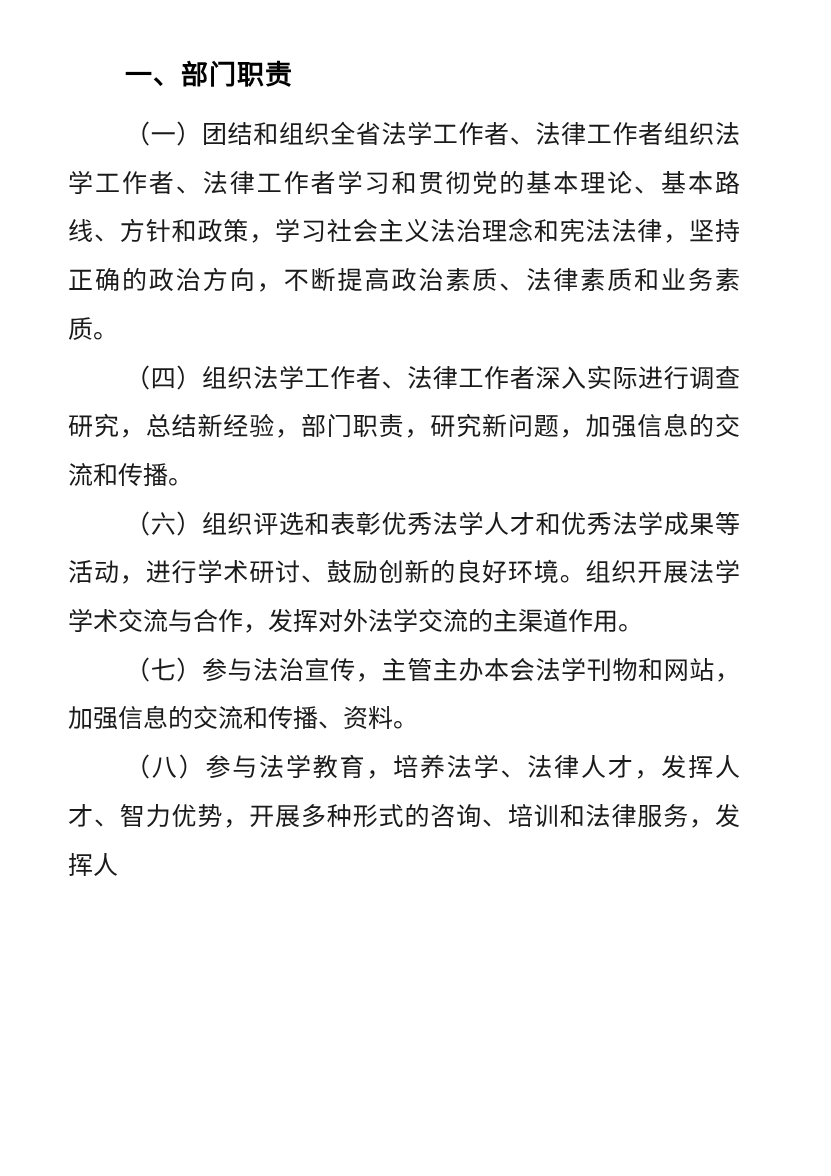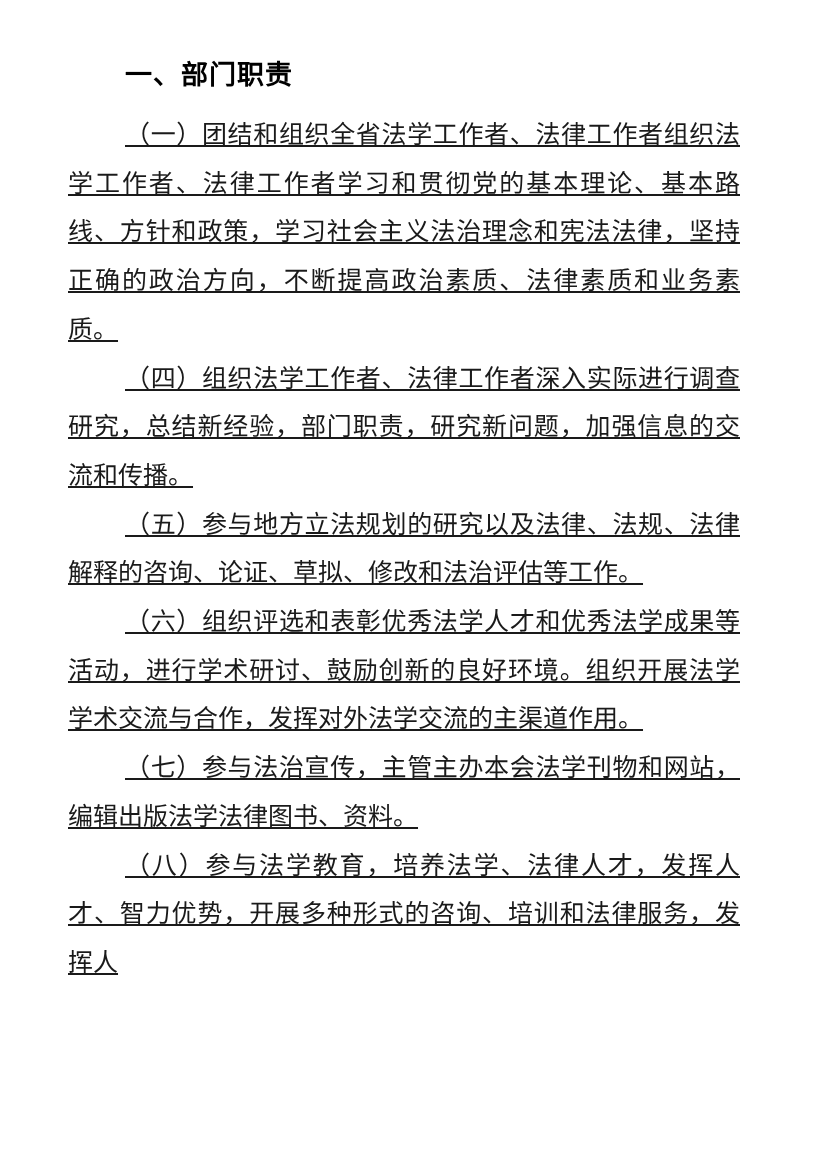--- a/index.html
+++ b/index.html
@@ -36,34 +36,32 @@
     font-family: "Liberation Serif", "DejaVu Serif", serif;
     font-size: 25px;
     line-height: 48.7px;
     color: #1a1a1a;
   }
   .doc-body p {
     margin: 0;
     text-align: justify;
     text-indent: 57px; 
     word-break: break-all;
-    text-decoration: underline;
   }
 </style>
 </head>
 <body>
 
 <div class="page">
   <div class="content">
 
     <h1 class="doc-heading">一、部门职责</h1>
 
     <div class="doc-body">
       <p>（一）团结和组织全省法学工作者、法律工作者组织法学工作者、法律工作者学习和贯彻党的基本理论、基本路线、方针和政策，学习社会主义法治理念和宪法法律，坚持正确的政治方向，不断提高政治素质、法律素质和业务素质。</p>
       <p>（四）组织法学工作者、法律工作者深入实际进行调查研究，总结新经验，部门职责，研究新问题，加强信息的交流和传播。</p>
-      <p>（五）参与地方立法规划的研究以及法律、法规、法律解释的咨询、论证、草拟、修改和法治评估等工作。</p>
       <p>（六）组织评选和表彰优秀法学人才和优秀法学成果等活动，进行学术研讨、鼓励创新的良好环境。组织开展法学学术交流与合作，发挥对外法学交流的主渠道作用。</p>
-      <p>（七）参与法治宣传，主管主办本会法学刊物和网站，编辑出版法学法律图书、资料。</p>
+      <p>（七）参与法治宣传，主管主办本会法学刊物和网站，加强信息的交流和传播、资料。</p>
       <p>（八）参与法学教育，培养法学、法律人才，发挥人才、智力优势，开展多种形式的咨询、培训和法律服务，发挥人</p>
     </div>
 
   </div>
 </div>
 
 </body></html>

